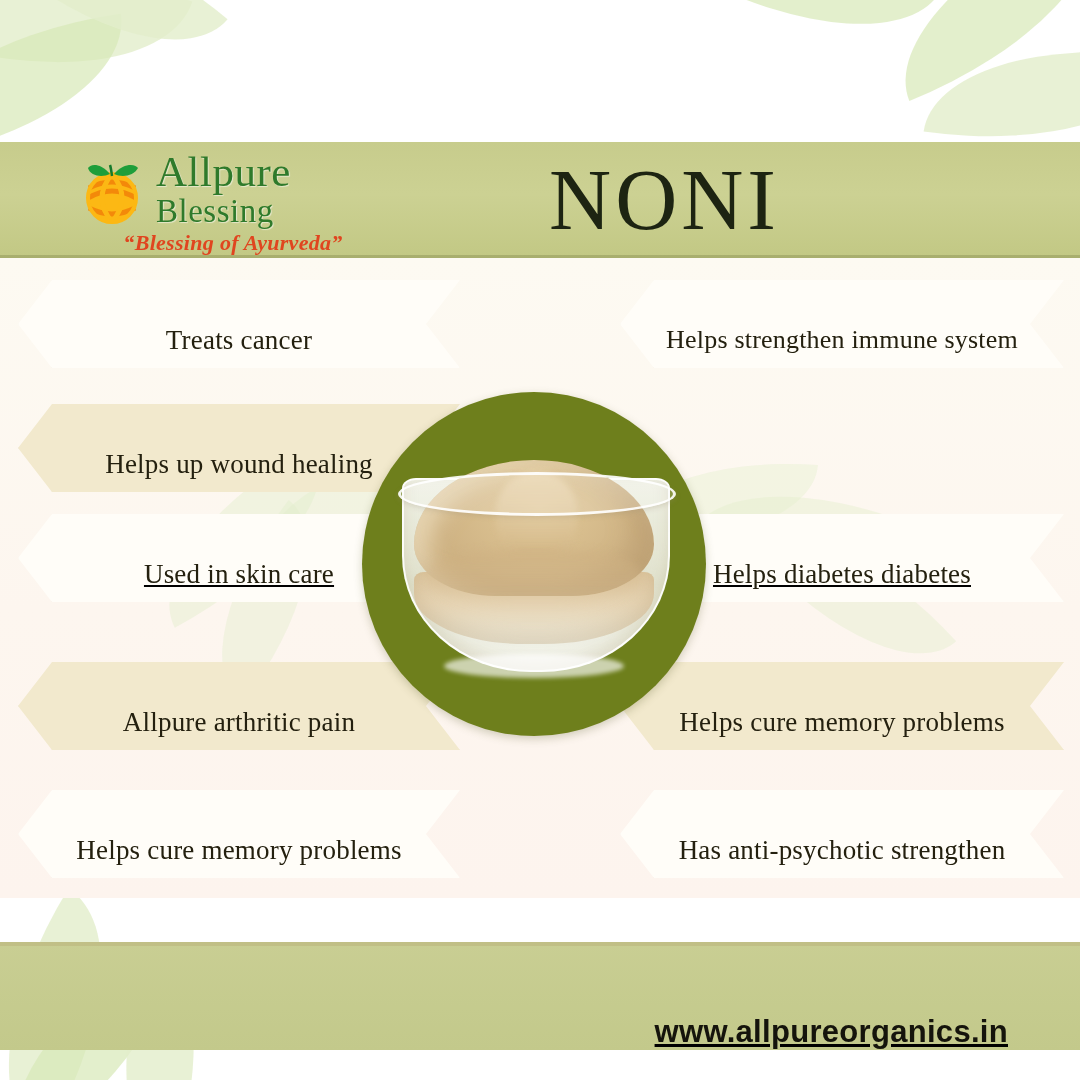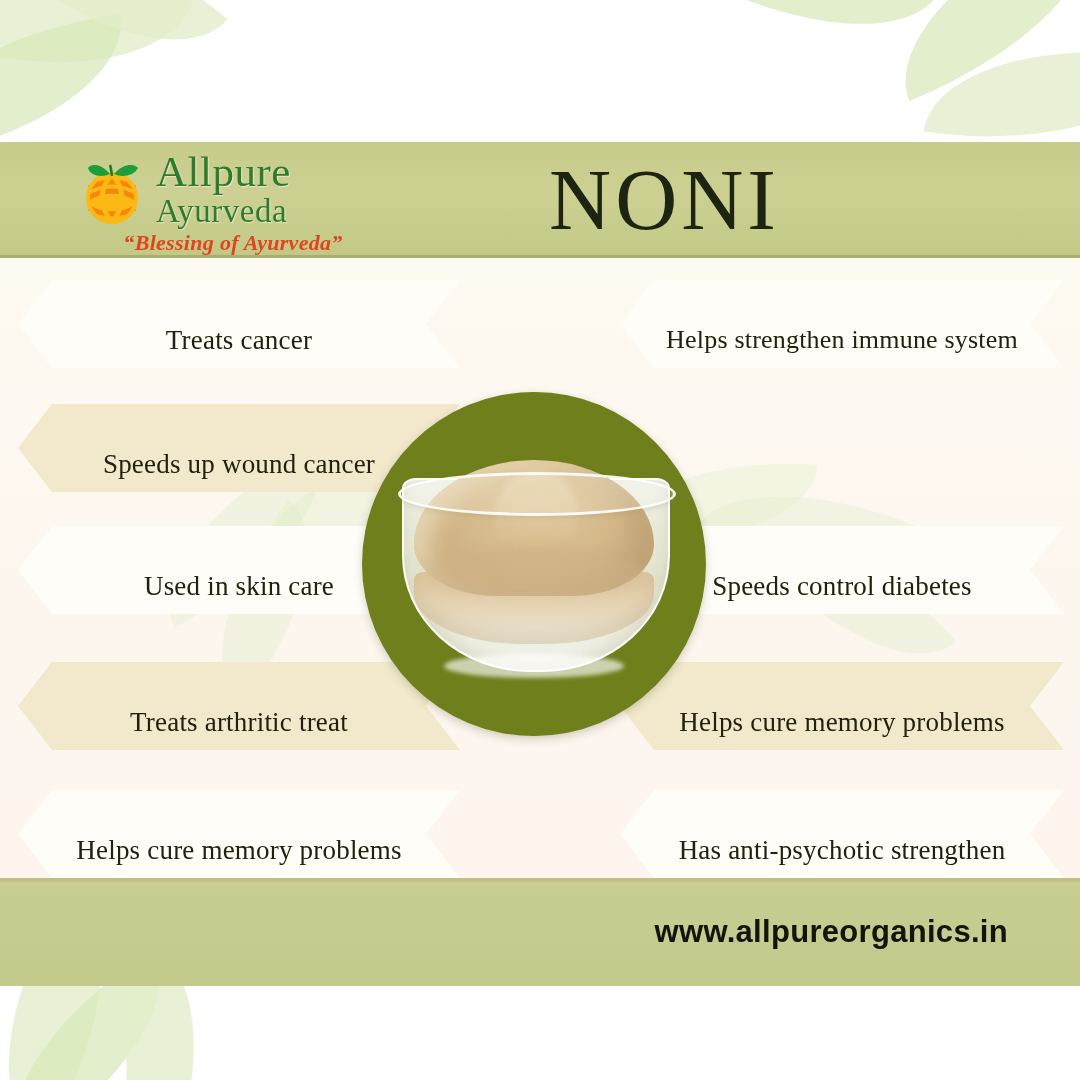--- a/index.html
+++ b/index.html
@@ -160,21 +160,21 @@
   }
   .hex.two-line .hex-label { font-size: 26px; }
 
   
   .hex.left  { left: 18px;  width: 442px; }
   
   .hex.right { left: 620px; width: 444px; justify-content: center; }
 
   .row1 { top: 280px; }
   .row2 { top: 404px; }
-  .row3 { top: 526px; }
+  .row3 { top: 514px; text-decoration: underline; }
   .row4 { top: 662px; }
   .row5 { top: 790px; }
 
   
   #product-circle {
     position: absolute;
     left: 362px;
     top: 392px;
     width: 344px;
     height: 344px;
@@ -267,27 +267,28 @@
     height: 24px;
     border-radius: 50%;
     background: rgba(255,255,255,.65);
     filter: blur(2px);
   }
 
   
   #footer-band {
     position: absolute;
     left: 0;
-    top: 878px;
+    top: 942px;
     width: 1080px;
     height: 108px;
     background: linear-gradient(180deg,#c9ce93 0%, #c5cb8e 60%, #c3c98b 100%);
     display: flex;
-    align-items: center;
+    align-items: flex-end;
     justify-content: flex-end;
+    text-decoration: underline;
   }
   #footer-band::before{
     content:"";
     position:absolute;
     left:0;right:0;top:0;
     height:4px;
     background: rgba(190,185,130,.75);
   }
   #site-url {
     margin-right: 72px;
@@ -325,21 +326,21 @@
       <path d="M13 54 q23 12 46 0" stroke="#f2860a" stroke-width="5" fill="none" opacity=".95"></path>
       <path d="M36 20 q-10 12 -10 24 t10 24" stroke="#fcb814" stroke-width="5" fill="none"></path>
       <path d="M36 20 q10 12 10 24 t-10 24" stroke="#fcb814" stroke-width="5" fill="none"></path>
       <ellipse cx="36" cy="44" rx="24" ry="24" fill="none" stroke="#fcb814" stroke-width="4"></ellipse>
       <path d="M34 20 C24 8 14 10 12 14 C14 22 26 24 34 20 Z" fill="#1e9e3a"></path>
       <path d="M38 20 C48 8 60 10 62 14 C58 22 46 24 38 20 Z" fill="#1e9e3a"></path>
       <path d="M36 22 q-1 -8 -2 -11" stroke="#157a2c" stroke-width="2.5" fill="none"></path>
     </svg>
     <div id="logo-text">
       <span id="brand-line1">Allpure</span>
-      <span id="brand-line2">Ayurveda</span>
+      <span id="brand-line2">Blessing</span>
     </div>
     <div id="brand-tagline">“Blessing of Ayurveda”</div>
   </div>
 
   <div id="poster-title">NONI</div>
 
   <div id="content-panel">
 
     <div class="leaf-layer">
       <div class="leaf paler" style="left:140px; top:230px; width:210px; height:96px; transform:rotate(-28deg); opacity:.45;"></div>
@@ -349,37 +350,37 @@
       <div class="leaf paler" style="left:760px; top:296px; width:195px; height:90px; transform:rotate(48deg); opacity:.4;"></div>
       <div class="leaf paler" style="left:620px; top:200px; width:195px; height:90px; transform:rotate(4deg); opacity:.38;"></div>
     </div>
 
   </div>
 
   <div class="hex left light row1">
     <span class="hex-label">Treats cancer</span>
   </div>
   <div class="hex left tan row2">
-    <span class="hex-label">Speeds up wound cancer</span>
+    <span class="hex-label">Helps up wound healing</span>
   </div>
   <div class="hex left light row3">
     <span class="hex-label">Used in skin care</span>
   </div>
   <div class="hex left tan row4">
-    <span class="hex-label">Treats arthritic treat</span>
+    <span class="hex-label">Allpure arthritic pain</span>
   </div>
   <div class="hex left light row5">
     <span class="hex-label">Helps cure memory problems</span>
   </div>
 
   <div class="hex right light row1 two-line">
     <span class="hex-label">Helps strengthen immune system</span>
   </div>
   <div class="hex right light row3">
-    <span class="hex-label">Speeds control diabetes</span>
+    <span class="hex-label">Helps diabetes diabetes</span>
   </div>
   <div class="hex right tan row4">
     <span class="hex-label">Helps cure memory problems</span>
   </div>
   <div class="hex right light row5">
     <span class="hex-label">Has anti-psychotic strengthen</span>
   </div>
 
   <div id="product-circle">
     <div id="bowl-wrap">

